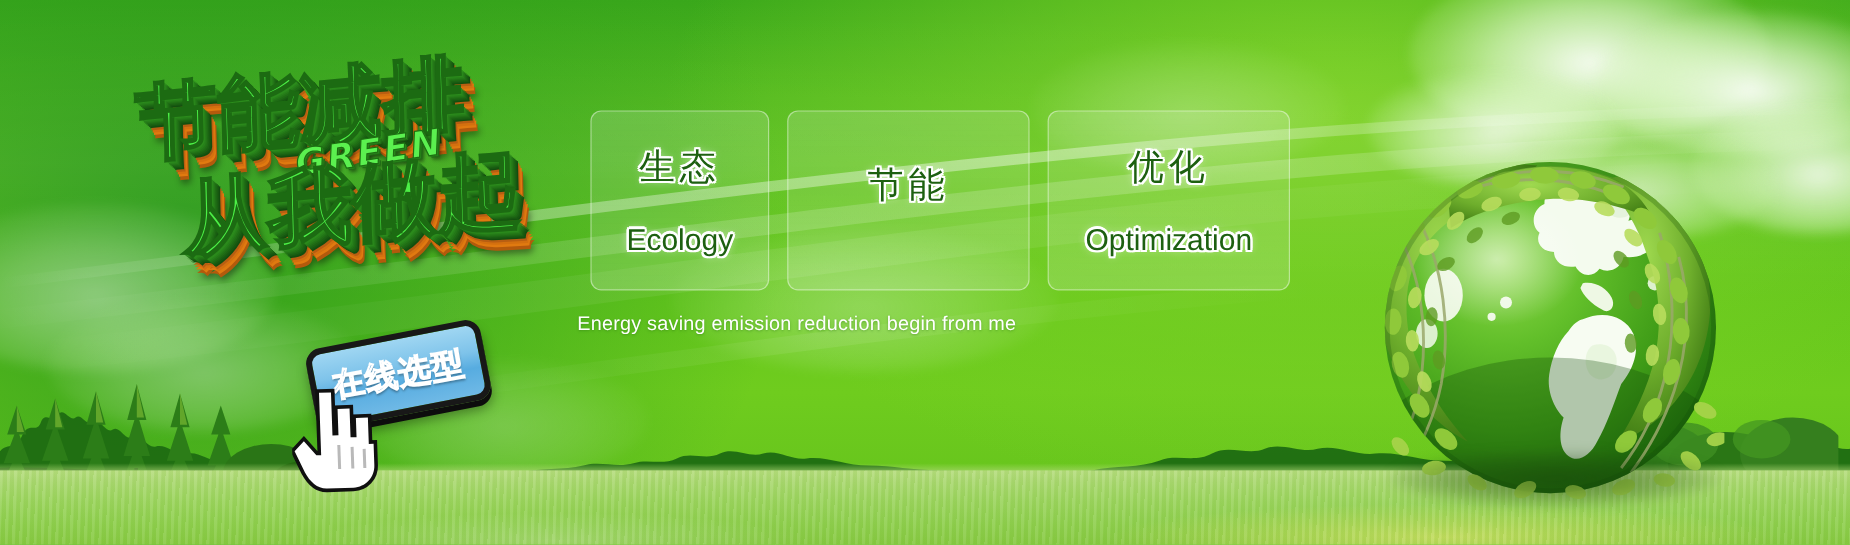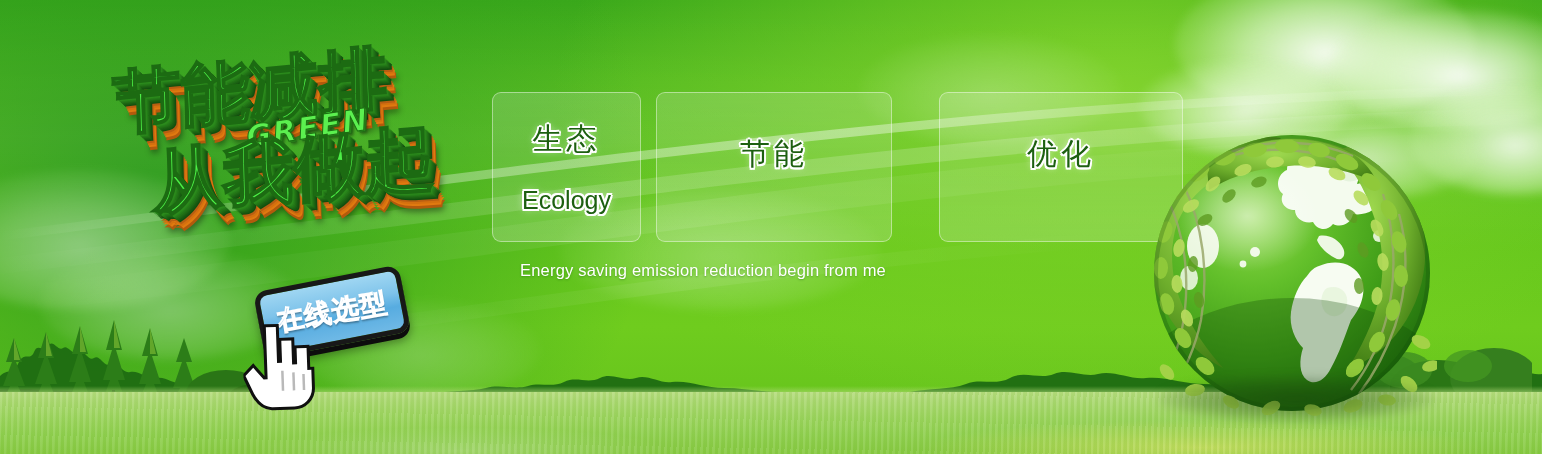--- a/index.html
+++ b/index.html
@@ -211,22 +211,22 @@
     background: linear-gradient(180deg,
       rgba(255,255,255,0.16) 0%,
       rgba(255,255,255,0.10) 45%,
       rgba(255,255,255,0.17) 100%);
     display: flex;
     flex-direction: column;
     align-items: center;
     justify-content: center;
     cursor: pointer;
   }
-  .card-2 { width: 236px; gap: 16px; }
-  .card-3 { width: 244px; margin-left: 32px; }
+  .card-2 { width: 202px; gap: 16px; }
+  .card-3 { width: 202px; }
 
   .card-cn {
     font-family: "DejaVu Sans", sans-serif;
     font-size: 30px;
     font-weight: normal;
     letter-spacing: 4px;
     color: #1d6010;
     text-shadow:
       -1.5px -1.5px 0 #fff, 1.5px -1.5px 0 #fff,
       -1.5px 1.5px 0 #fff, 1.5px 1.5px 0 #fff,
@@ -245,21 +245,21 @@
       -1.6px 1.6px 0 #fff, 1.6px 1.6px 0 #fff,
        0 -2px 0 #fff, 0 2px 0 #fff,
       -2px 0 0 #fff, 2px 0 0 #fff,
        0 0 8px rgba(255,255,255,0.85);
     white-space: nowrap;
   }
 
   
   .tagline {
     position: absolute;
-    left: 520px;
+    left: 481px;
     top: 261px;
     font-family: "Liberation Sans", sans-serif;
     font-size: 16.5px;
     color: #ffffff;
     letter-spacing: 0.2px;
     text-shadow: 0 1px 2px rgba(40,110,20,0.45);
     white-space: nowrap;
   }
 
   
@@ -422,20 +422,21 @@
       <span class="card-cn">生态</span>
       <span class="card-en">Ecology</span>
     </div>
 
     <div class="card card-2">
       <span class="card-cn">节能</span>
     </div>
 
     <div class="card card-3">
       <span class="card-cn">优化</span>
+      <span class="card-en">Optimization</span>
     </div>
 
   </div>
 
   <div class="tagline">Energy saving emission reduction begin from me</div>
 
   <div class="globe-wrap">
     <div class="globe-shadow"></div>
     <svg width="290" height="290" viewBox="0 0 290 290">
       <defs>

